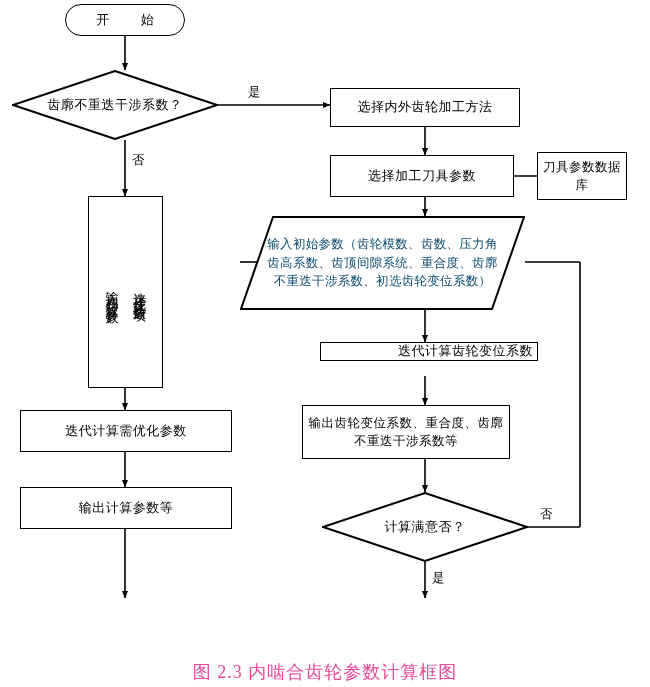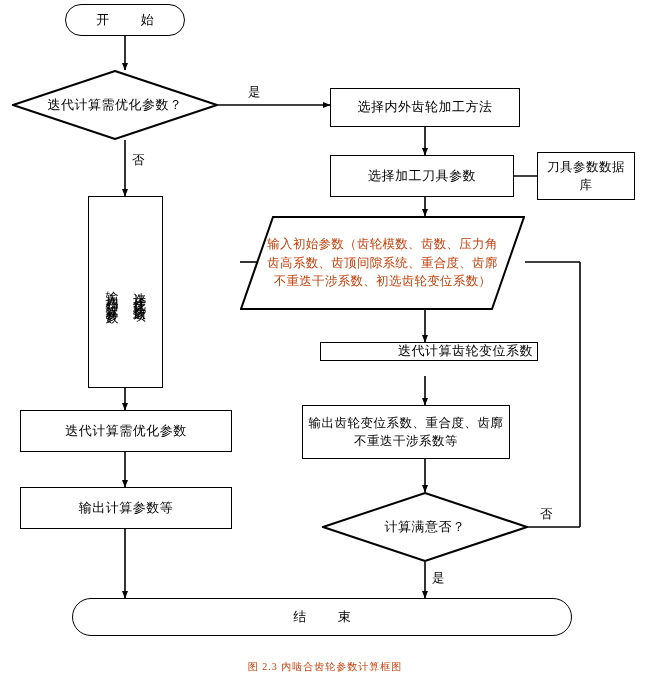--- a/index.html
+++ b/index.html
@@ -76,21 +76,21 @@
     top: 0;
     width: 84%;
     height: 100%;
     display: flex;
     align-items: center;
     justify-content: center;
     text-align: center;
     font-size: 12.5px;
     line-height: 1.5;
     letter-spacing: 0.3px;
-    color: #c2410c;
+    color: #0c4a6e;
   }
   .vtext {
     writing-mode: vertical-rl;
     text-orientation: upright;
     letter-spacing: 3px;
     line-height: 1.35;
   }
   .tall-box {
     display: flex;
     flex-direction: row;
@@ -109,22 +109,22 @@
     left: 0;
     top: 0;
     width: 650px;
     height: 687px;
     pointer-events: none;
   }
   .caption {
     position: absolute;
     width: 100%;
     text-align: center;
-    font-size: 10px;
-    color: #c2410c;
+    font-size: 18px;
+    color: #ec4899;
     letter-spacing: 1px;
     font-family: "Liberation Serif", serif;
   }
   .spread {
     letter-spacing: 14px;
     padding-left: 14px;
   }
 </style>
 </head>
 <body>
@@ -175,21 +175,21 @@
   </svg>
 
   <div class="node terminator" style="left:65px; top:4px; width:120px; height:32px;">
     <span class="spread">开    始</span>
   </div>
 
   <div class="diamond-wrap" style="left:12px; top:70px; width:206px; height:70px;">
     <svg class="diamond-shape" viewBox="0 0 206 70" preserveAspectRatio="none">
       <polygon points="103,1 205,35 103,69 1,35" fill="#fff" stroke="#000" stroke-width="2" vector-effect="non-scaling-stroke"></polygon>
     </svg>
-    <div class="diamond-label">迭代计算需优化参数？</div>
+    <div class="diamond-label">齿廓不重迭干涉系数？</div>
   </div>
 
   <div class="edge-label" style="left:248px; top:84px;">是</div>
 
   <div class="edge-label" style="left:132px; top:152px;">否</div>
 
   <div class="node tall-box" style="left:88px; top:196px; width:75px; height:192px; gap:10px;">
     <span class="vtext">输入初始计算参数</span>
     <span class="vtext">选择优化参数项</span>
   </div>
@@ -203,21 +203,21 @@
   </div>
 
   <div class="node" style="left:330px; top:88px; width:190px; height:39px;">
     <span>选择内外齿轮加工方法</span>
   </div>
 
   <div class="node" style="left:330px; top:155px; width:184px; height:42px;">
     <span>选择加工刀具参数</span>
   </div>
 
-  <div class="node" style="left:537px; top:152px; width:98px; height:48px; font-size:12.5px;">
+  <div class="node" style="left:537px; top:152px; width:90px; height:48px; font-size:12.5px;">
     <span>刀具参数数据库</span>
   </div>
 
   <div class="para-wrap" style="left:240px; top:216px; width:285px; height:94px;">
     <svg class="para-shape" viewBox="0 0 285 94" preserveAspectRatio="none">
       <polygon points="33,1 284,1 252,93 1,93" fill="#fff" stroke="#000" stroke-width="2" vector-effect="non-scaling-stroke"></polygon>
     </svg>
     <div class="para-label">输入初始参数（齿轮模数、齿数、压力角齿高系数、齿顶间隙系统、重合度、齿廓不重迭干涉系数、初选齿轮变位系数）</div>
   </div>
 
@@ -233,19 +233,16 @@
     <svg class="diamond-shape" viewBox="0 0 206 70" preserveAspectRatio="none">
       <polygon points="103,1 205,35 103,69 1,35" fill="#fff" stroke="#000" stroke-width="2" vector-effect="non-scaling-stroke"></polygon>
     </svg>
     <div class="diamond-label">计算满意否？</div>
   </div>
 
   <div class="edge-label" style="left:540px; top:506px;">否</div>
 
   <div class="edge-label" style="left:432px; top:570px;">是</div>
 
-  <div class="node terminator" style="left:72px; top:598px; width:500px; height:38px;">
-    <span class="spread">结        束</span>
-  </div>
 
   <div class="caption" style="left:0; top:660px;">图 2.3  内啮合齿轮参数计算框图</div>
 
 </div>
 
 </body></html>

